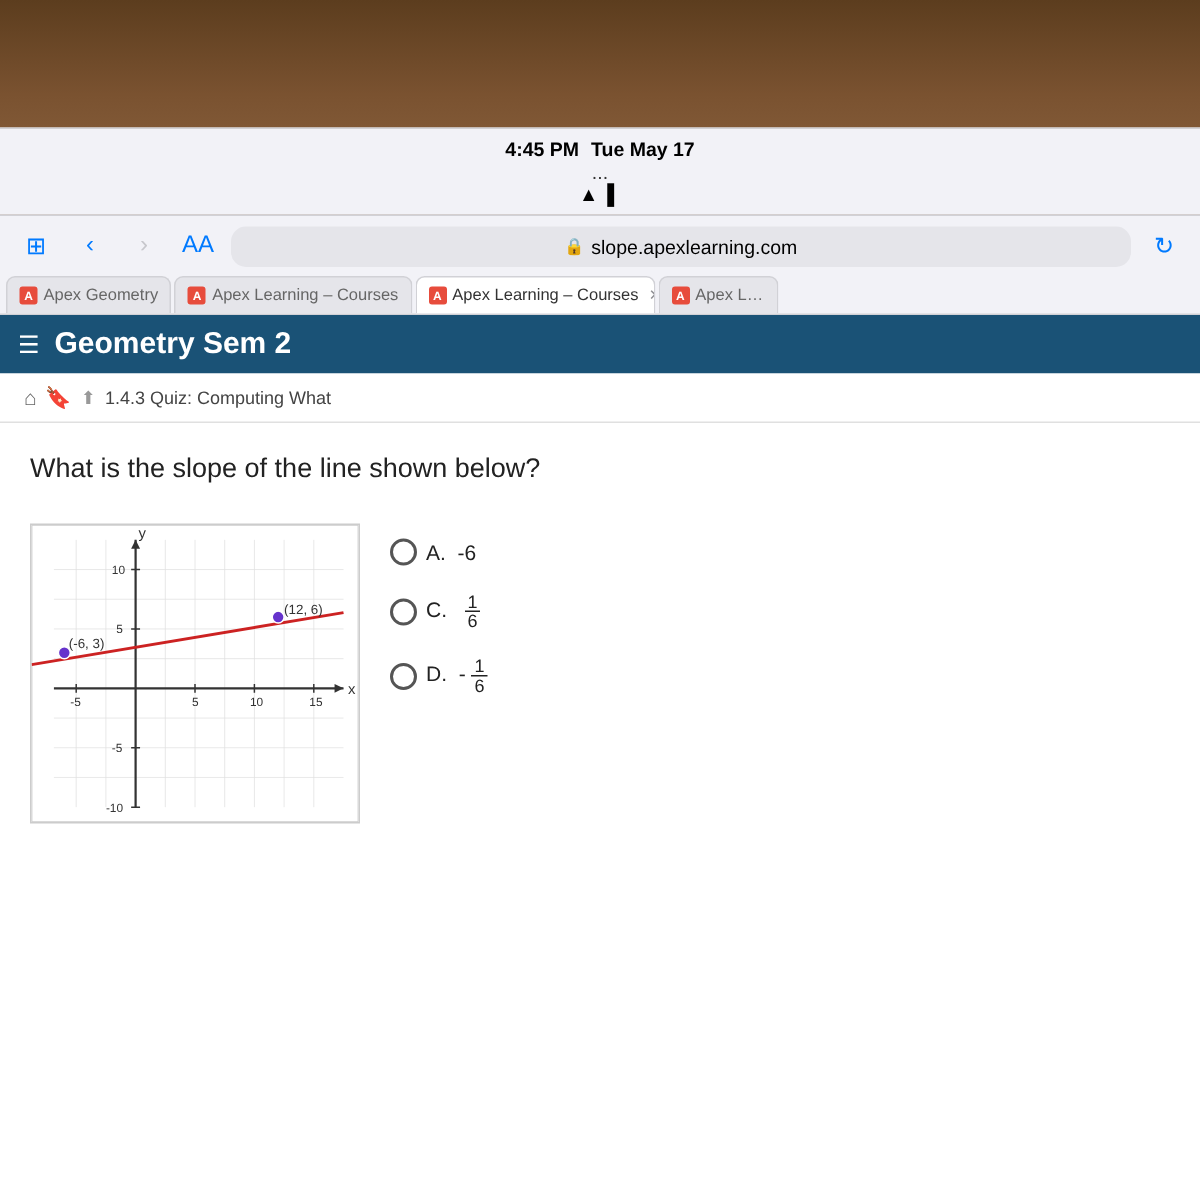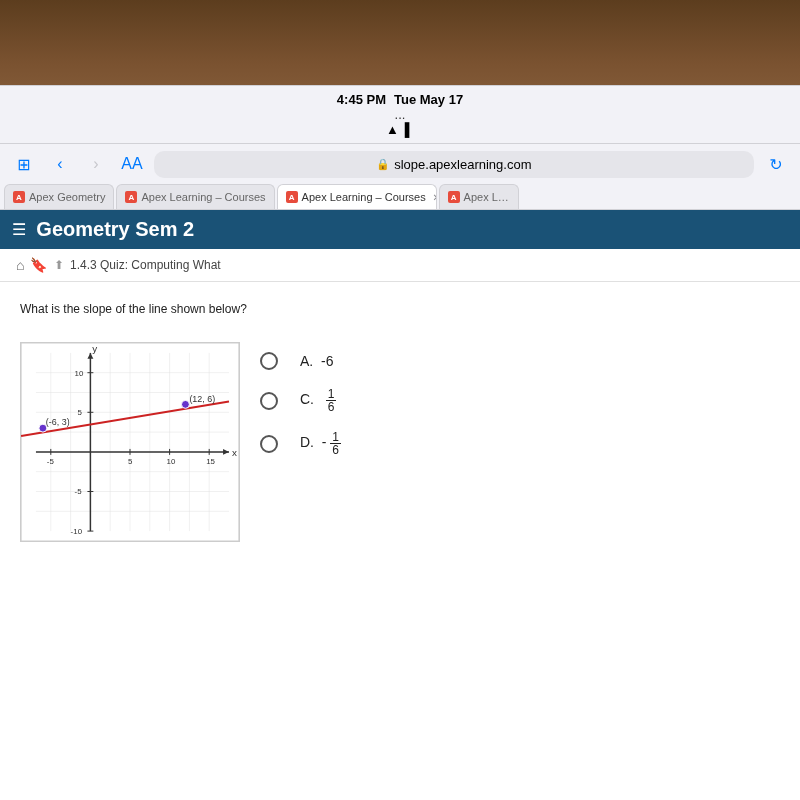--- a/index.html
+++ b/index.html
@@ -252,21 +252,21 @@
     }
 
     .question-counter {
       font-size: 13px;
       font-weight: 700;
       color: #000;
       margin-bottom: 8px;
     }
 
     .question-text {
-      font-size: 12px;
+      font-size: 18px;
       color: #222;
       margin-bottom: 16px;
     }
 
     
     .qa-layout {
       display: flex;
       gap: 20px;
       align-items: flex-start;
       padding: 0 20px;
@@ -290,21 +290,21 @@
       flex: 1;
       display: flex;
       flex-direction: column;
       gap: 18px;
       padding-top: 10px;
     }
 
     .answer-option {
       display: flex;
       align-items: center;
-      gap: 22px;
+      gap: 6px;
       cursor: pointer;
     }
 
     .radio-circle {
       width: 18px;
       height: 18px;
       border: 2px solid #555;
       border-radius: 50%;
       flex-shrink: 0;
     }

